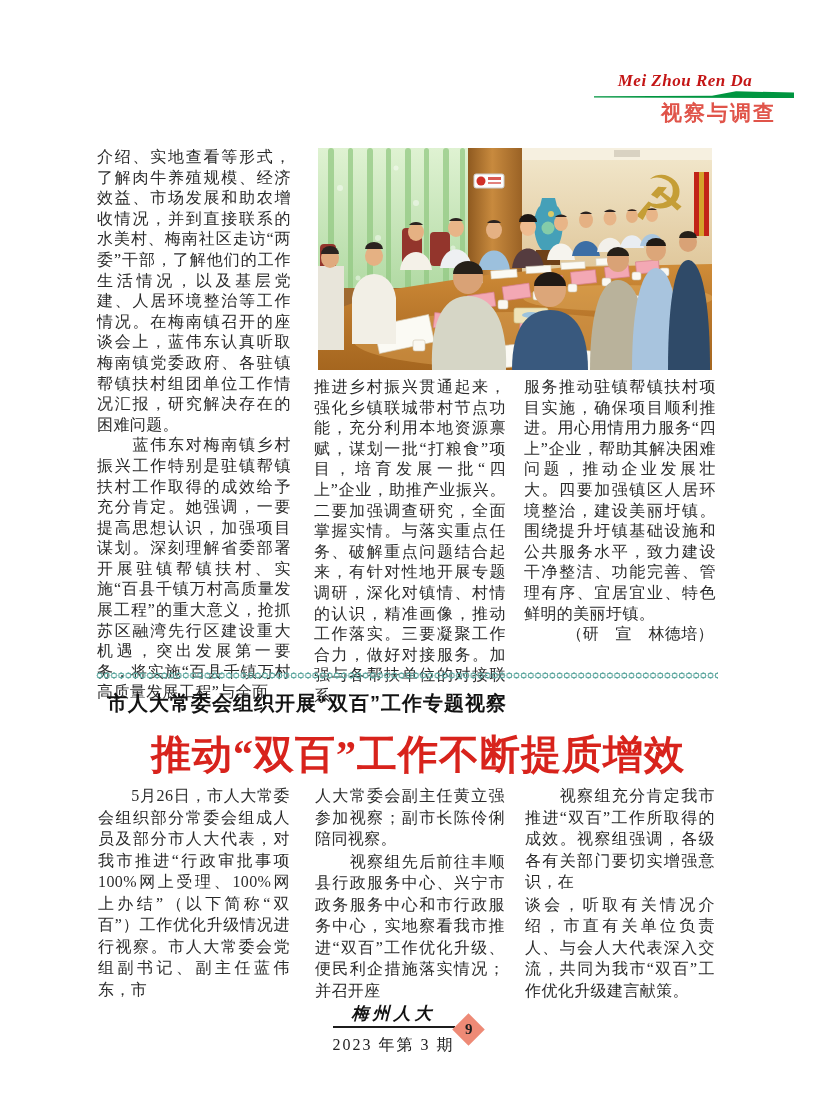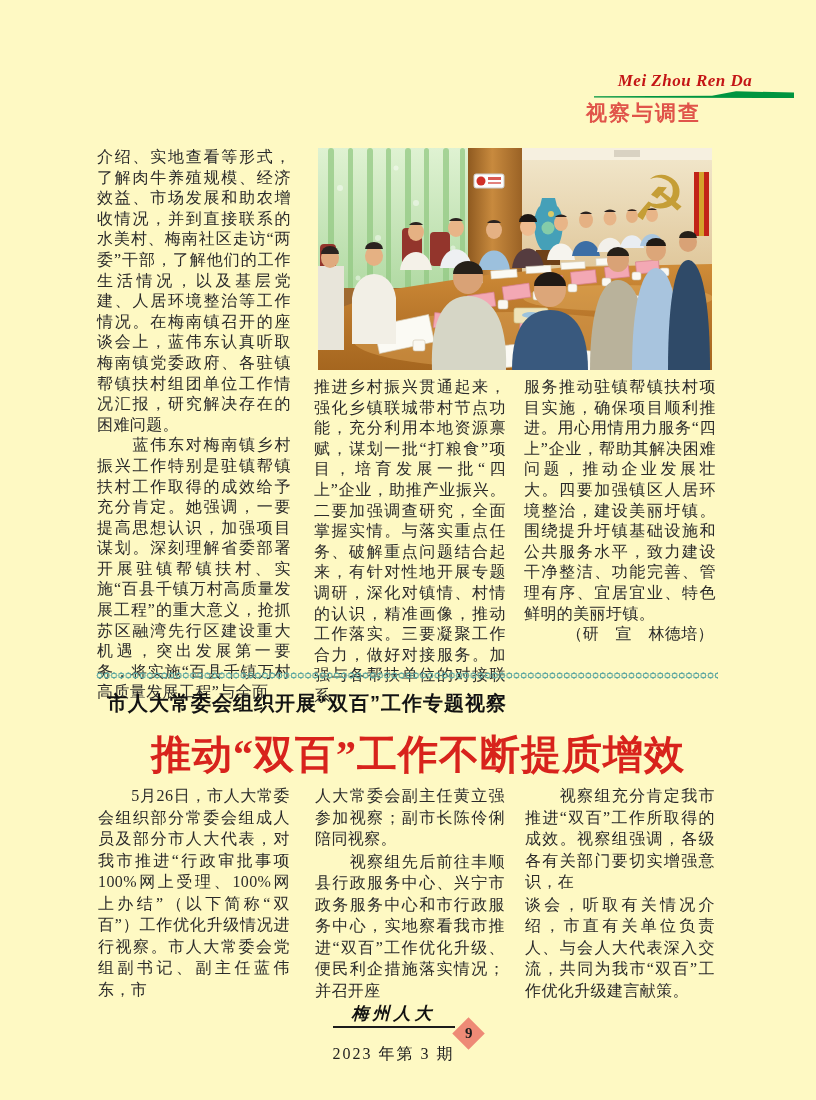--- a/index.html
+++ b/index.html
@@ -1,23 +1,23 @@
 <!DOCTYPE html>
 <html><head>
 <meta charset="utf-8">
 <style>
   html,body{margin:0;padding:0;background:#e9e9e9;}
-  .page{position:relative;width:816px;height:1100px;background:#fef9c3;margin:0 auto;
+  .page{position:relative;width:816px;height:1100px;background:#ffffff;margin:0 auto;
         overflow:hidden;font-family:"Liberation Serif","DejaVu Serif",serif;color:#262626;}
 
   
   .masthead-en{position:absolute;left:596px;top:71px;width:178px;text-align:center;
         font-style:italic;font-weight:700;font-size:17px;color:#c41616;letter-spacing:.5px;}
   .swoosh{position:absolute;left:594px;top:90px;width:200px;height:10px;}
-  .masthead-section{position:absolute;left:586px;top:99px;width:190px;
+  .masthead-section{position:absolute;left:586px;top:99px;width:190px;text-align:right;
         font-family:"Liberation Sans","DejaVu Sans",sans-serif;font-weight:700;
         font-size:21px;color:#e0544a;letter-spacing:2px;}
 
   
   .col{position:absolute;width:194px;font-size:16px;line-height:20.6px;
        text-align:justify;letter-spacing:.4px;color:#2b2b2b;}
   .col p{margin:0;}
   #c11{left:97px;top:147px;height:516px;}
   #c12{left:314px;top:377px;width:192px;height:288px;}
   #c13{left:524px;top:377px;width:192px;height:288px;}
@@ -47,21 +47,21 @@
   #c21{left:97px;top:784px;height:200px;}
   #c22{left:314px;top:784px;width:192px;height:200px;}
   #c23{left:524px;top:784px;width:192px;height:200px;}
 
   
   .footer-wrap{position:absolute;left:95px;top:1002px;width:622px;
      display:flex;justify-content:center;align-items:center;gap:2px;}
   .footer-text{text-align:center;}
   .fname{font-style:italic;font-weight:700;font-size:17px;letter-spacing:4px;
      color:#111;border-bottom:2px solid #1c1c1c;padding:0 8px 1px 8px;}
-  .fissue{font-size:16px;letter-spacing:2px;color:#222;padding-top:16px;text-align:center;}
+  .fissue{font-size:16px;letter-spacing:2px;color:#222;padding-top:7px;text-align:center;}
   .diamond{width:23px;height:23px;background:#ee8a76;transform:rotate(45deg);
      display:flex;align-items:center;justify-content:center;}
   .diamond span{transform:rotate(-45deg);font-size:15px;color:#1d1d1d;font-weight:700;}
 </style>
 </head>
 <body>
 
 <div class="page">
 
   <div class="masthead-en">Mei Zhou Ren Da</div>

